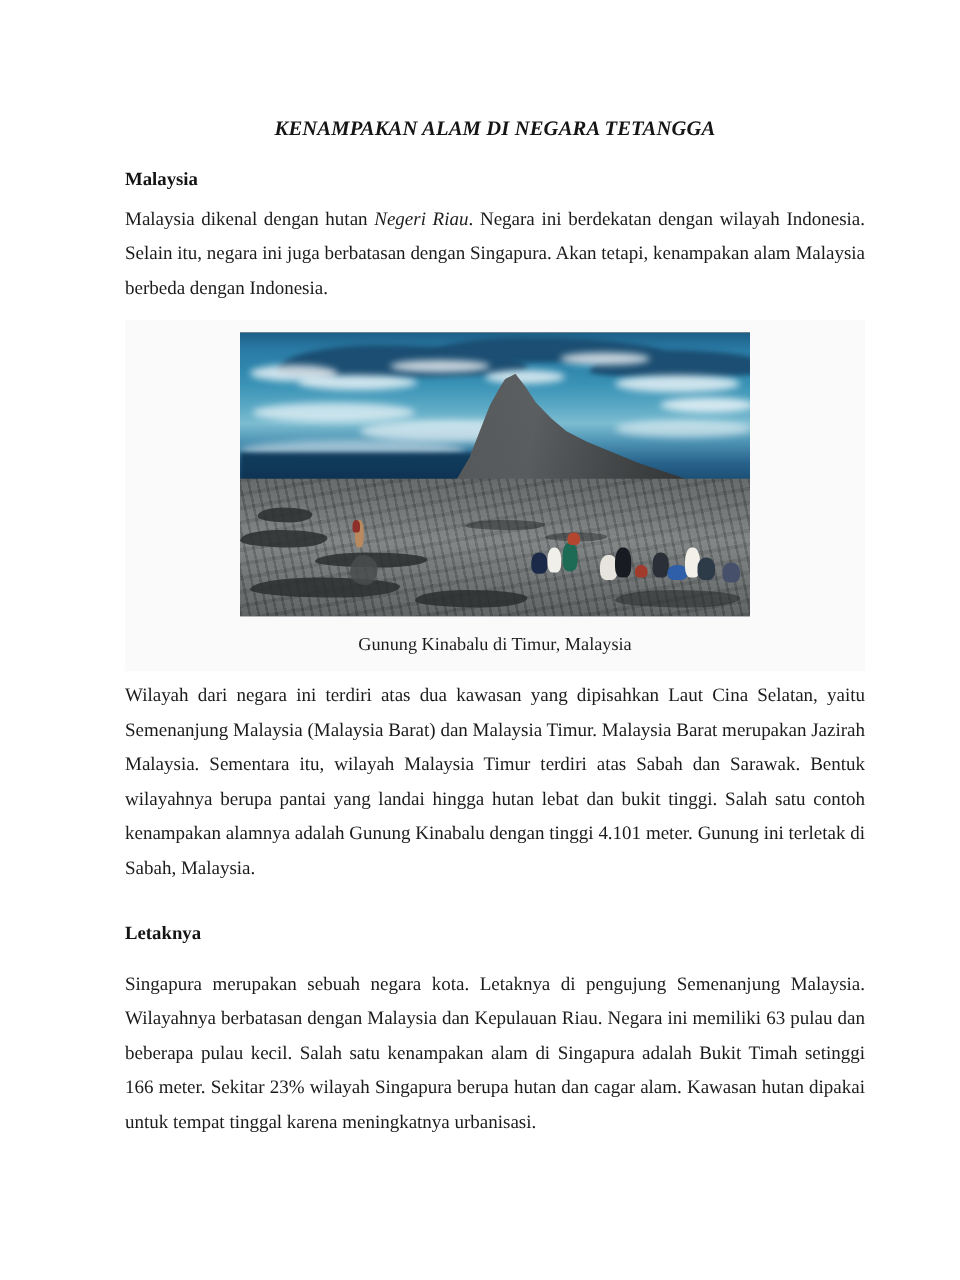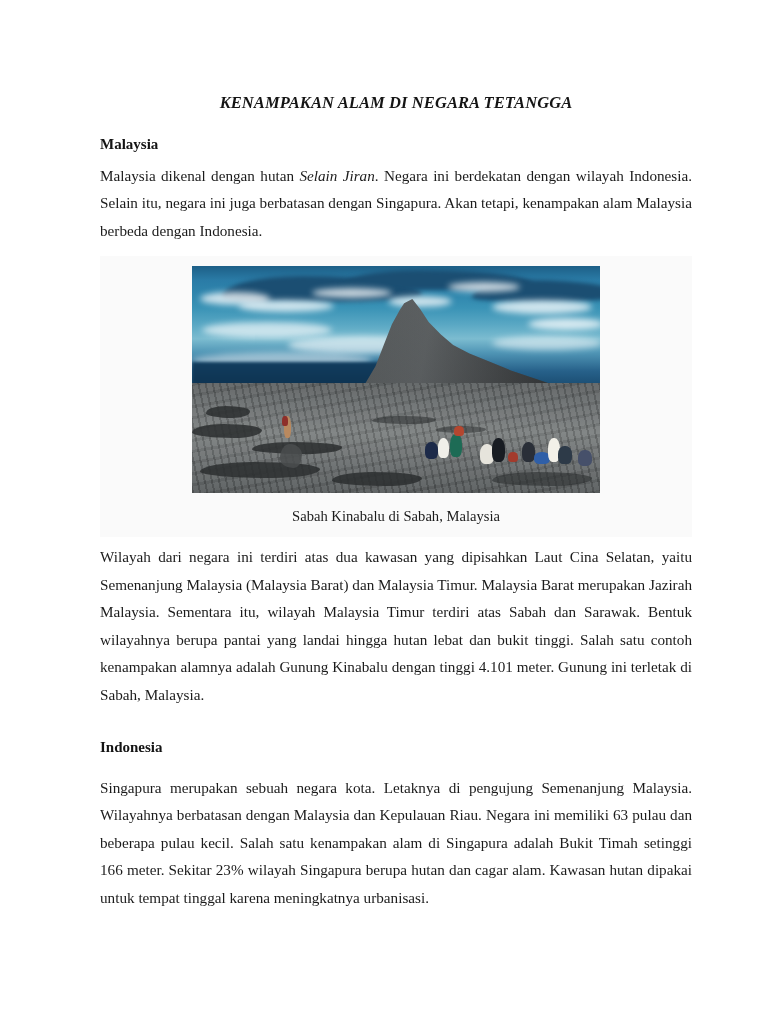--- a/index.html
+++ b/index.html
@@ -192,21 +192,21 @@
 </head>
 <body>
 
 <div class="page">
   <div class="content">
 
     <h1 class="doc-title">KENAMPAKAN ALAM DI NEGARA TETANGGA</h1>
 
     <h2 class="section-heading heading-malaysia">Malaysia</h2>
 
-    <p class="para first"><span>Malaysia dikenal dengan hutan </span><span class="em">Selain Jiran</span><span>. Negara ini berdekatan dengan wilayah Indonesia. Selain itu, negara ini juga berbatasan dengan Singapura. Akan tetapi, kenampakan alam Malaysia berbeda dengan Indonesia.</span></p>
+    <p class="para first"><span>Malaysia dikenal dengan hutan </span><span class="em">Negeri Riau</span><span>. Negara ini berdekatan dengan wilayah Indonesia. Selain itu, negara ini juga berbatasan dengan Singapura. Akan tetapi, kenampakan alam Malaysia berbeda dengan Indonesia.</span></p>
 
     <figure class="figure">
       <div class="photo-wrap">
         <div class="photo">
 
           <div class="sky"></div>
 
           <div class="darkridge" style="left:30px; top:10px; width:200px; height:26px;"></div>
           <div class="darkridge" style="left:150px; top:4px; width:190px; height:20px;"></div>
           <div class="darkridge" style="left:280px; top:14px; width:150px; height:22px;"></div>
@@ -251,23 +251,23 @@
           <div class="climber" style="left:300px; top:172px; width:13px; height:24px; background:#181c22;"></div>
           <div class="climber" style="left:330px; top:176px; width:13px; height:20px; background:#2a2f38;"></div>
           <div class="climber" style="left:342px; top:186px; width:16px; height:12px; background:#2f5fa8;"></div>
           <div class="climber" style="left:356px; top:172px; width:12px; height:24px; background:#f2f0e8;"></div>
           <div class="climber" style="left:366px; top:180px; width:14px; height:18px; background:#2d3a48;"></div>
           <div class="climber" style="left:386px; top:184px; width:14px; height:16px; background:#46506a;"></div>
           <div class="climber" style="left:316px; top:186px; width:10px; height:10px; background:#a33b2c;"></div>
         </div>
       </div>
 
-      <figcaption class="caption">Sabah Kinabalu di Sabah, Malaysia</figcaption>
+      <figcaption class="caption">Gunung Kinabalu di Timur, Malaysia</figcaption>
     </figure>
 
     <p class="para after-figure">Wilayah dari negara ini terdiri atas dua kawasan yang dipisahkan Laut Cina Selatan, yaitu Semenanjung Malaysia (Malaysia Barat) dan Malaysia Timur. Malaysia Barat merupakan Jazirah Malaysia. Sementara itu, wilayah Malaysia Timur terdiri atas Sabah dan Sarawak. Bentuk wilayahnya berupa pantai yang landai hingga hutan lebat dan bukit tinggi. Salah satu contoh kenampakan alamnya adalah Gunung Kinabalu dengan tinggi 4.101 meter. Gunung ini terletak di Sabah, Malaysia.</p>
 
-    <h2 class="section-heading heading-singapura">Indonesia</h2>
+    <h2 class="section-heading heading-singapura">Letaknya</h2>
 
     <p class="para singapura-body">Singapura merupakan sebuah negara kota. Letaknya di pengujung Semenanjung Malaysia. Wilayahnya berbatasan dengan Malaysia dan Kepulauan Riau. Negara ini memiliki 63 pulau dan beberapa pulau kecil. Salah satu kenampakan alam di Singapura adalah Bukit Timah setinggi 166 meter. Sekitar 23% wilayah Singapura berupa hutan dan cagar alam. Kawasan hutan dipakai untuk tempat tinggal karena meningkatnya urbanisasi.</p>
 
   </div>
 </div>
 
 </body></html>

